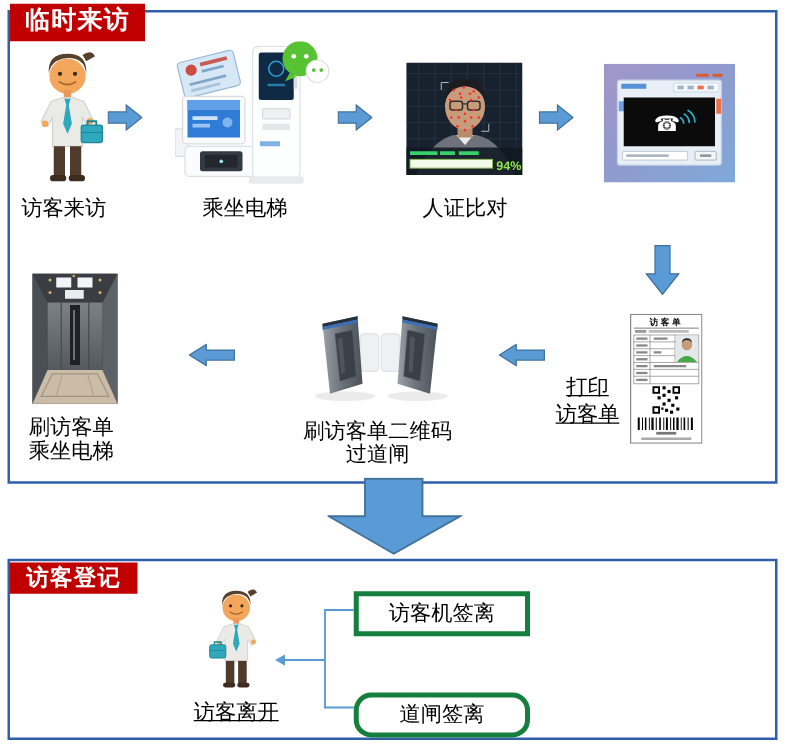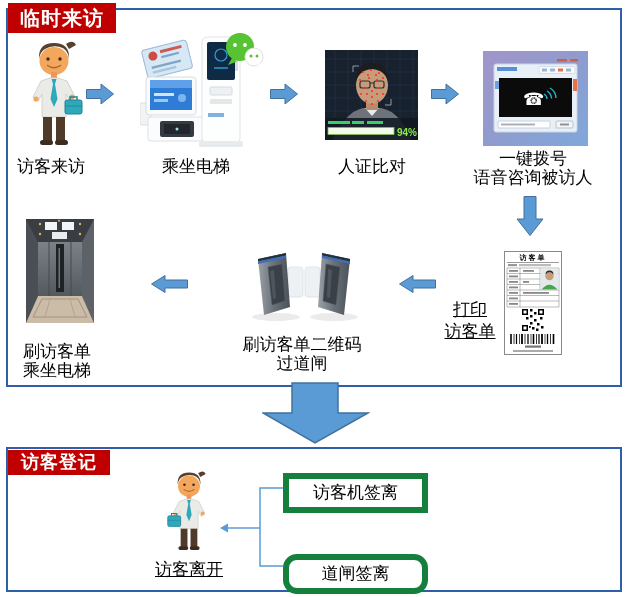--- a/index.html
+++ b/index.html
@@ -12,32 +12,32 @@
   .sec{position:absolute;border:2px solid #2E5FA8;background:#fff;}
   .banner{
     position:absolute;background:#C00000;color:#fff;font-weight:bold;
     text-align:center;z-index:5;letter-spacing:1px;
   }
   .lbl{
     position:absolute;text-align:center;color:#000;font-size:17px;
     line-height:19px;white-space:nowrap;z-index:3;
   }
   .optbox{
-    position:absolute;background:#fff;border:6px solid #15803d;
+    position:absolute;background:#fff;border:4px solid #15803d;
     text-align:center;font-size:17px;color:#000;z-index:3;
   }
   svg{display:block;}
 </style>
 </head>
 <body>
 
 <div id="canvas">
 
   <div class="sec" style="left:6px;top:8px;width:612px;height:375px;"></div>
-  <div class="banner" style="left:8px;top:3px;width:108px;height:30px;line-height:30px;font-size:20px;">临时来访</div>
+  <div class="banner" style="left:8px;top:3px;width:108px;height:30px;line-height:30px;font-size:20px;font-family:Liberation Mono, monospace;">临时来访</div>
 
   <svg class="abs" style="left:24px;top:37px;" width="60" height="112" viewBox="0 0 60 112">
     <ellipse cx="30" cy="24" rx="14.5" ry="14" fill="#F3A75C"></ellipse>
     <path d="M15,22 Q14,6 30,6 Q46,6 45,22 Q44,12 36,10 Q28,8 21,12 Q16,15 15,22 Z" fill="#57402E"></path>
     <path d="M42,7 q7,-5 10,1 l-7,4 z" fill="#57402E"></path>
     <circle cx="24" cy="22" r="1.7" fill="#3A2A1A"></circle>
       <circle cx="36" cy="22" r="1.7" fill="#3A2A1A"></circle>
     <path d="M23.5,28.5 Q30,33 36.5,28.5" stroke="#A8652A" stroke-width="1.4" fill="none" stroke-linecap="round"></path>
     <rect x="27" y="35" width="6" height="7" fill="#E9975A"></rect>
     <path d="M17,44 L26,41 L34,41 L43,44 L51,60 L46,64 L42,57 L42,80 L18,80 L18,57 L14,64 L9,60 Z" fill="#EAEAE6" stroke="#D3D3CD" stroke-width="1"></path>
@@ -200,24 +200,20 @@
     <g stroke="#27B3C7" stroke-width="1.4" fill="none">
       <path d="M61,43 a6,6 0 0 1 3,5"></path>
       <path d="M64,40 a9,9 0 0 1 4.5,7.5"></path>
       <path d="M67,37 a12,12 0 0 1 6,10"></path>
     </g>
     <rect x="15" y="70" width="52" height="7" rx="1" fill="#FFFFFF" stroke="#C9D2DC"></rect>
     <rect x="18" y="72.5" width="34" height="2" fill="#A8B2BD"></rect>
     <rect x="73" y="70" width="17" height="7" rx="1" fill="#F4F5F6" stroke="#B9C2CC"></rect>
     <rect x="77" y="72.5" width="9" height="2" fill="#8B949E"></rect>
   </svg>
-  <div class="lbl" style="left:463px;top:149px;width:140px;">
-    <div>一键拨号</div>
-    <div>语音咨询被访人</div>
-  </div>
 
   <svg class="abs" style="left:516px;top:196px;" width="28" height="40" viewBox="0 0 28 40">
     <polygon points="8,0.5 20,0.5 20,23 27,23 14,39.5 1,23 8,23" fill="#5B9BD5" stroke="#41719C"></polygon>
   </svg>
 
   <svg class="abs" style="left:504px;top:251px;" width="58" height="104" viewBox="0 0 58 104">
     <rect x="0.5" y="0.5" width="57" height="103" fill="#FFFFFF" stroke="#8A8A8A"></rect>
     <text x="29" y="9" font-size="7" font-weight="bold" text-anchor="middle" letter-spacing="2" fill="#000">访客单</text>
     <line x1="3" y1="11.5" x2="55" y2="11.5" stroke="#555" stroke-width="0.6"></line>
     <rect x="4" y="13" width="9" height="2.2" fill="#999"></rect>
@@ -358,21 +354,21 @@
     <rect x="13" y="24" width="44" height="54" fill="url(#elw)"></rect>
     <line x1="24" y1="24" x2="24" y2="78" stroke="#464B51"></line>
     <line x1="46" y1="24" x2="46" y2="78" stroke="#464B51"></line>
     <rect x="31" y="26" width="8" height="48" fill="#1F2225"></rect>
     <rect x="33.5" y="30" width="1.5" height="40" fill="#6F757B"></rect>
     <polygon points="1,105 13,78 57,78 69,105" fill="#CBBCA8"></polygon>
     <polygon points="8,99 17,81 53,81 62,99" fill="none" stroke="#A4937E" stroke-width="1"></polygon>
     <line x1="25" y1="81" x2="20" y2="99" stroke="#B5A48E"></line>
     <line x1="45" y1="81" x2="50" y2="99" stroke="#B5A48E"></line>
   </svg>
-  <div class="lbl" style="left:12px;top:342px;width:90px;font-family:Liberation Serif, serif;">
+  <div class="lbl" style="left:12px;top:332px;width:90px;font-family:Liberation Serif, serif;">
     <div>刷访客单</div>
     <div>乘坐电梯</div>
   </div>
 
   <svg class="abs" style="left:262px;top:382px;z-index:6;" width="108" height="62" viewBox="0 0 108 62">
     <polygon points="30,1 76,1 76,31 106,31 53,61 1,31 30,31" fill="#5B9BD5" stroke="#41719C" stroke-width="1.5"></polygon>
   </svg>
 
   <div class="sec" style="left:6px;top:447px;width:612px;height:141px;"></div>
   <div class="banner" style="left:8px;top:450px;width:102px;height:25px;line-height:25px;font-size:18px;">访客登记</div>

